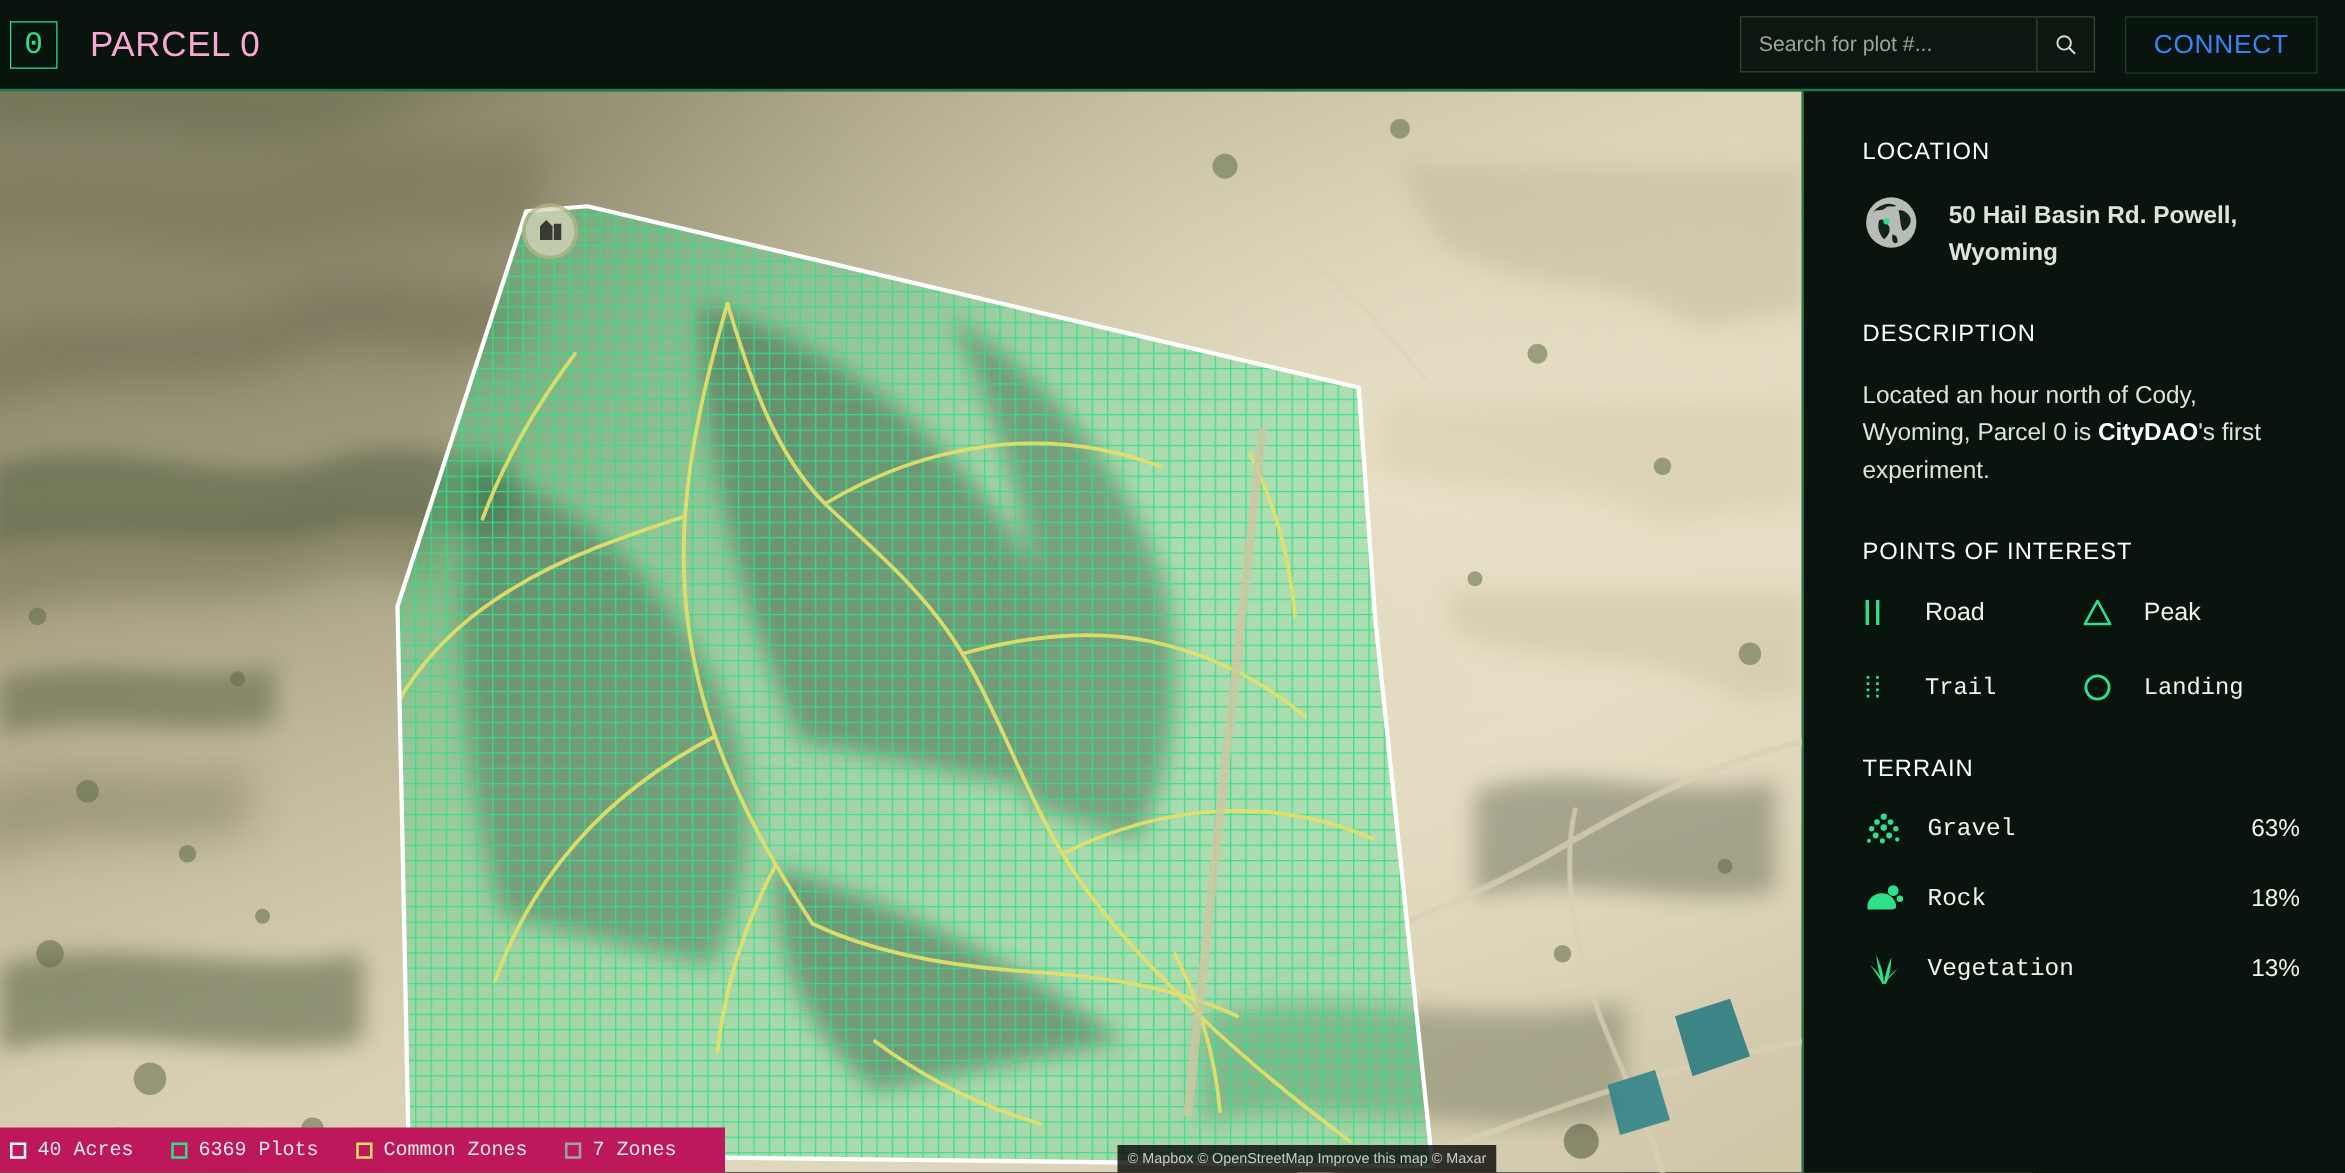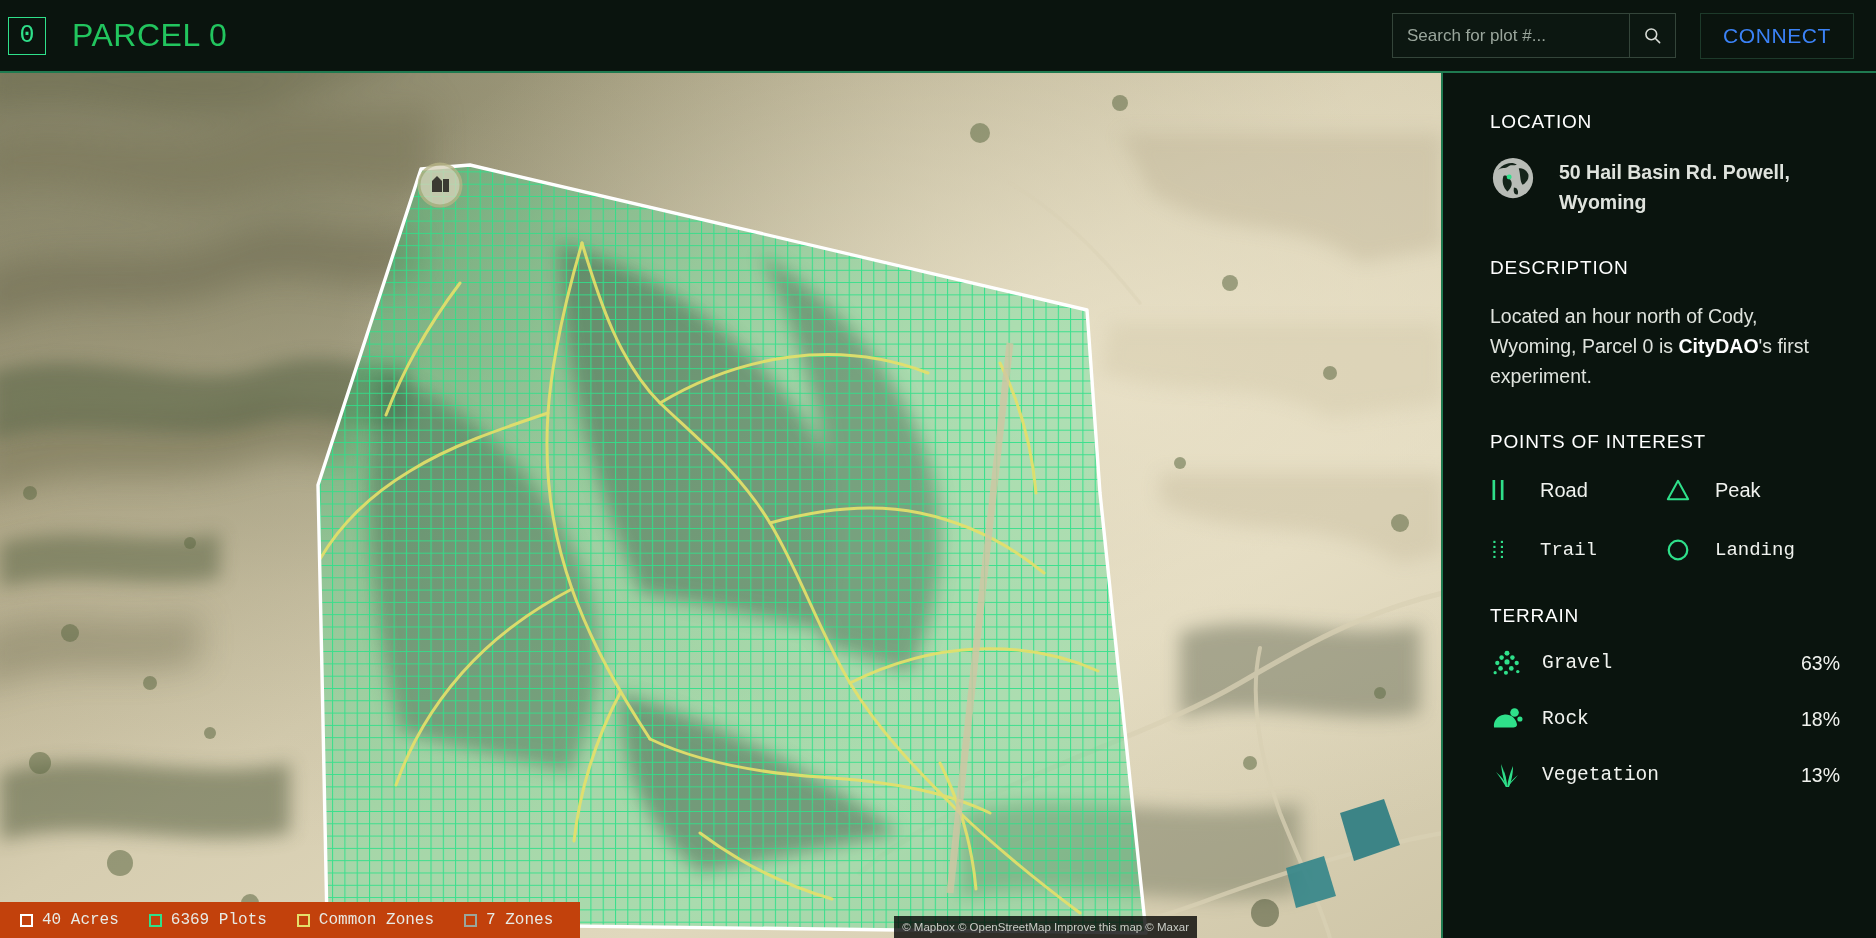--- a/index.html
+++ b/index.html
@@ -38,22 +38,22 @@
     border: 1px solid #2fe08a;
     display: flex; align-items: center; justify-content: center;
     color: #2fe08a;
     font-family: "Liberation Mono", monospace;
     font-size: 25px;
     line-height: 1;
   }
 
   .app-title {
     margin-left: 26px;
-    color: #22c55e;
-    font-size: 32px;
+    color: #f9a8d4;
+    font-size: 28px;
     letter-spacing: 0.5px;
     font-weight: 400;
   }
 
   .header-spacer { flex: 1; }
 
   .search-wrap {
     display: flex;
     height: 45px;
     border: 1px solid #34453a;
@@ -108,24 +108,24 @@
   }
 
   .map-svg { position: absolute; top: 0; left: 0; width: 1443px; height: 865px; display:block; }
 
   
   #map-legend {
     position: absolute;
     left: 0; bottom: 0;
     height: 36px;
     width: 580px;
-    background: #c2410c;
+    background: #be185d;
     display: flex;
     align-items: center;
-    padding-left: 20px;
+    padding-left: 8px;
     z-index: 25;
   }
   .legend-item {
     display: flex; align-items: center;
     margin-right: 30px;
     color: #e8eae5;
     font-family: "Liberation Mono", monospace;
     font-size: 16px;
     white-space: nowrap;
   }

